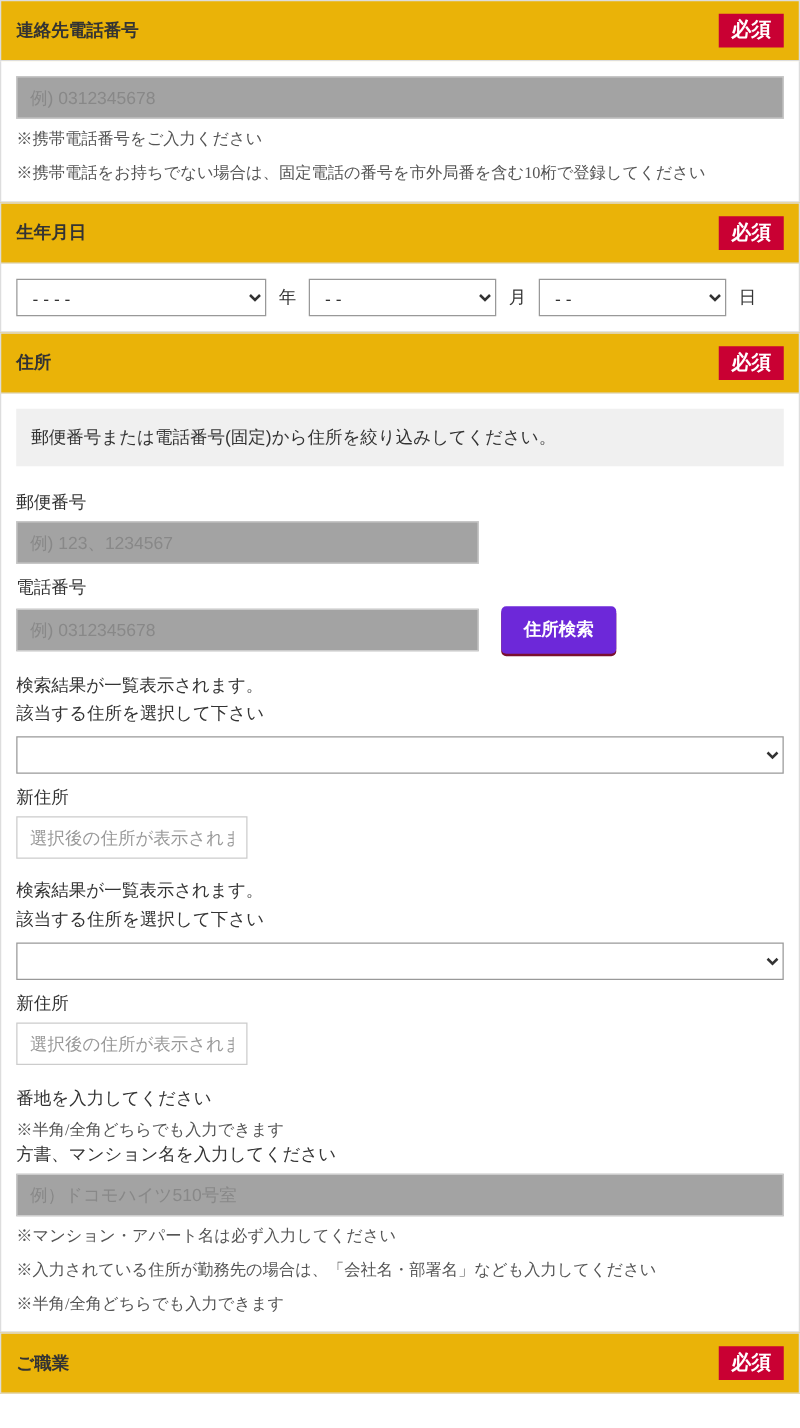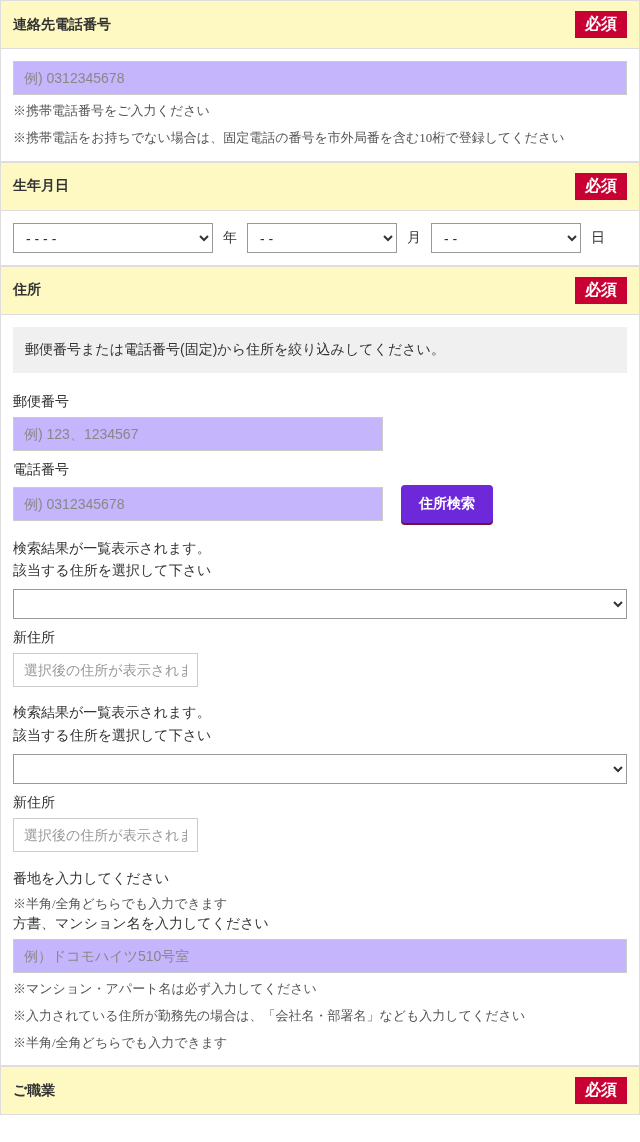--- a/index.html
+++ b/index.html
@@ -7,21 +7,21 @@
     font-family: "Hiragino Kaku Gothic ProN", "Meiryo", sans-serif;
     font-size: 14px;
     color: #333;
     background: #fff;
     width: 640px;
   }
   .section-header {
     display: flex;
     justify-content: space-between;
     align-items: center;
-    background: #fef9c3;
+    background: #eab308;
     border: 1px solid #ddd;
     padding: 10px 12px;
     font-weight: bold;
     color: #333;
   }
   .badge-required {
     background: #c90033;
     color: #fff;
     font-size: 16px;
     padding: 3px 10px;
@@ -30,21 +30,21 @@
   .section-body {
     border: 1px solid #ddd;
     border-top: none;
     padding: 12px;
     background: #fff;
   }
   .text-input {
     width: 100%;
     padding: 8px 10px;
     font-size: 14px;
-    background: #c4b5fd;
+    background: #a3a3a3;
     border: 1px solid #ccc;
     color: #333;
   }
   .text-input::placeholder { color: #888; }
   .text-input.narrow { width: 370px; }
   .text-input.small { width: 185px; background: #fff; }
   .text-input.small::placeholder { color: #999; }
   .note {
     font-size: 13px;
     color: #555;

